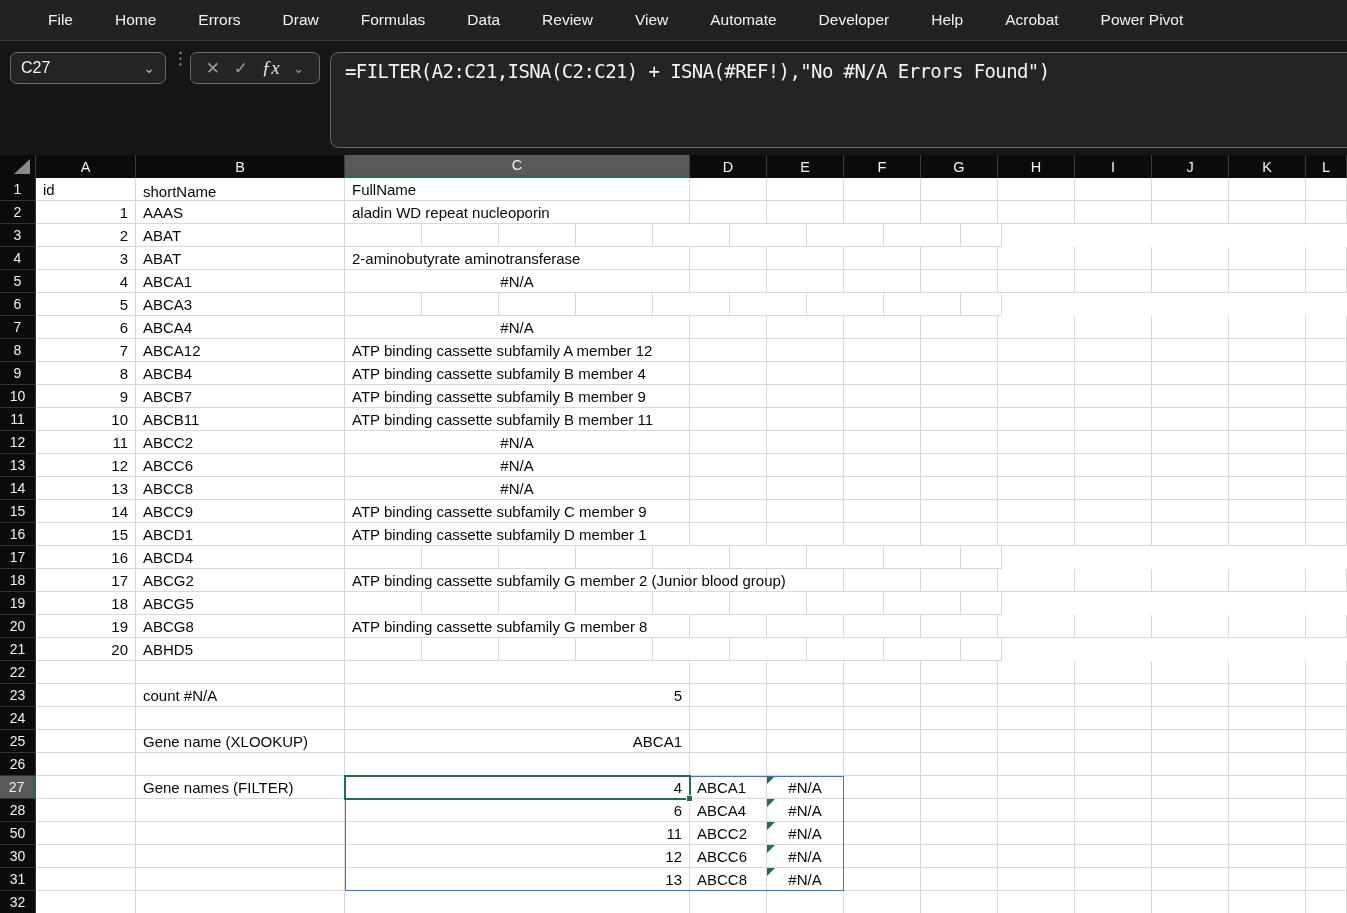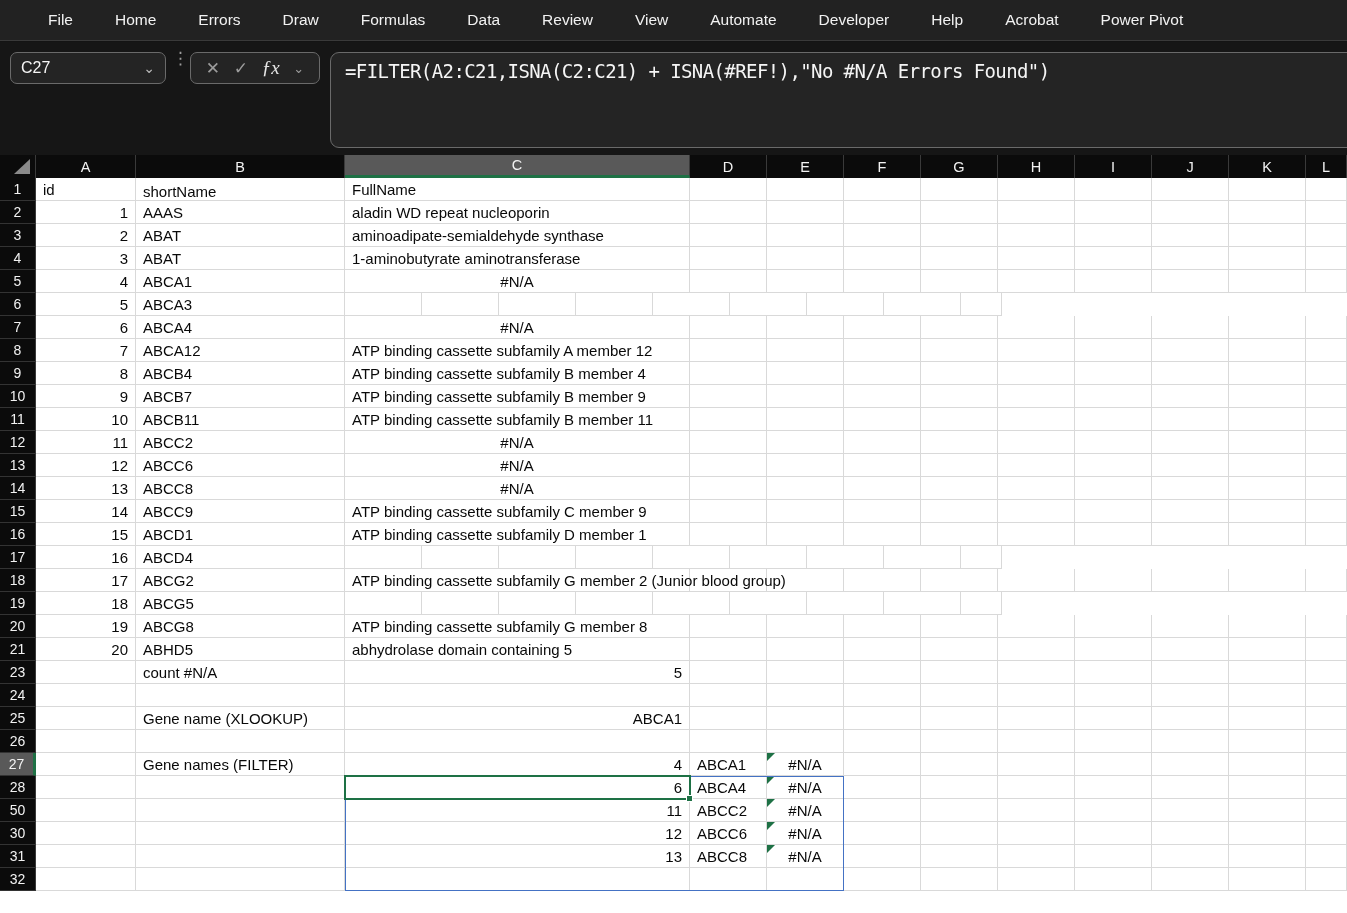--- a/index.html
+++ b/index.html
@@ -167,43 +167,40 @@
       <div class="cell" style="width: 41px;"></div>
     </div>
     <div class="grow">
       <div class="rhead">3</div>
       <div class="cell al-r" style="width: 100px;">
         <span>2</span>
       </div>
       <div class="cell" style="width: 209px;">
         <span>ABAT</span>
       </div>
-      <div class="cell" style="width: 345px;">
-        <span>aminoadipate-semialdehyde synthase</span>
-      </div>
       <div class="cell" style="width: 77px;"></div>
       <div class="cell" style="width: 77px;"></div>
       <div class="cell" style="width: 77px;"></div>
       <div class="cell" style="width: 77px;"></div>
       <div class="cell" style="width: 77px;"></div>
       <div class="cell" style="width: 77px;"></div>
       <div class="cell" style="width: 77px;"></div>
       <div class="cell" style="width: 77px;"></div>
       <div class="cell" style="width: 41px;"></div>
     </div>
     <div class="grow">
       <div class="rhead">4</div>
       <div class="cell al-r" style="width: 100px;">
         <span>3</span>
       </div>
       <div class="cell" style="width: 209px;">
         <span>ABAT</span>
       </div>
       <div class="cell" style="width: 345px;">
-        <span>1-aminobutyrate aminotransferase</span>
+        <span>2-aminobutyrate aminotransferase</span>
       </div>
       <div class="cell" style="width: 77px;"></div>
       <div class="cell" style="width: 77px;"></div>
       <div class="cell" style="width: 77px;"></div>
       <div class="cell" style="width: 77px;"></div>
       <div class="cell" style="width: 77px;"></div>
       <div class="cell" style="width: 77px;"></div>
       <div class="cell" style="width: 77px;"></div>
       <div class="cell" style="width: 77px;"></div>
       <div class="cell" style="width: 41px;"></div>
@@ -536,23 +533,35 @@
       <div class="cell" style="width: 41px;"></div>
     </div>
     <div class="grow">
       <div class="rhead">21</div>
       <div class="cell al-r" style="width: 100px;">
         <span>20</span>
       </div>
       <div class="cell" style="width: 209px;">
         <span>ABHD5</span>
       </div>
-      <div class="cell" style="width: 345px;">
-        <span>abhydrolase domain containing 5</span>
-      </div>
+      <div class="cell" style="width: 77px;"></div>
+      <div class="cell" style="width: 77px;"></div>
+      <div class="cell" style="width: 77px;"></div>
+      <div class="cell" style="width: 77px;"></div>
+      <div class="cell" style="width: 77px;"></div>
+      <div class="cell" style="width: 77px;"></div>
+      <div class="cell" style="width: 77px;"></div>
+      <div class="cell" style="width: 77px;"></div>
+      <div class="cell" style="width: 41px;"></div>
+    </div>
+    <div class="grow">
+      <div class="rhead">22</div>
+      <div class="cell" style="width: 100px;"></div>
+      <div class="cell" style="width: 209px;"></div>
+      <div class="cell" style="width: 345px;"></div>
       <div class="cell" style="width: 77px;"></div>
       <div class="cell" style="width: 77px;"></div>
       <div class="cell" style="width: 77px;"></div>
       <div class="cell" style="width: 77px;"></div>
       <div class="cell" style="width: 77px;"></div>
       <div class="cell" style="width: 77px;"></div>
       <div class="cell" style="width: 77px;"></div>
       <div class="cell" style="width: 77px;"></div>
       <div class="cell" style="width: 41px;"></div>
     </div>

